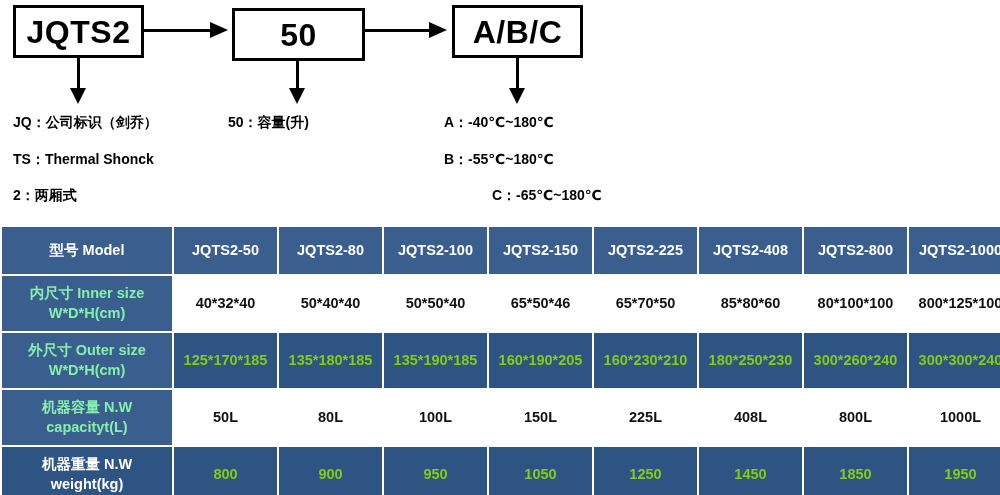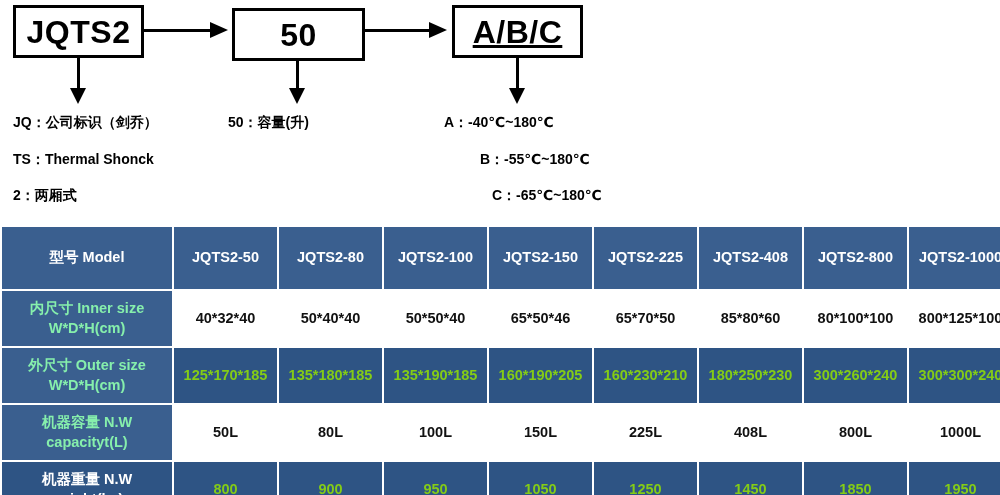--- a/index.html
+++ b/index.html
@@ -32,21 +32,21 @@
     display: flex;
     align-items: center;
     justify-content: center;
     font-weight: bold;
     font-size: 32px;
     letter-spacing: 0.5px;
     line-height: 1;
   }
   #box-prefix  { left: 13px;  top: 5px; width: 131px; height: 53px; }
   #box-volume  { left: 232px; top: 8px; width: 133px; height: 53px; }
-  #box-temp    { left: 452px; top: 5px; width: 131px; height: 53px; text-decoration: underline; }
+  #box-temp    { left: 452px; top: 5px; width: 131px; height: 53px; }
 
   .h-connector {
     position: absolute;
     height: 3px;
     background: #000;
     top: 29px;
   }
   #conn-1 { left: 144px; width: 74px; }
   #conn-2 { left: 363px; width: 74px; }
 
@@ -86,21 +86,21 @@
     font-size: 14px;
     font-weight: bold;
     white-space: nowrap;
     line-height: 1;
   }
   #legend-jq { left: 13px;  top: 115px; }
   #legend-ts { left: 13px;  top: 152px; }
   #legend-2  { left: 13px;  top: 188px; }
   #legend-cap{ left: 228px; top: 115px; }
   #legend-a  { left: 444px; top: 115px; }
-  #legend-b  { left: 444px; top: 152px; margin-left: 36px; }
+  #legend-b  { left: 444px; top: 152px; }
   #legend-c  { left: 444px; top: 188px; margin-left: 48px; }
 
   
   #spec-table {
     position: absolute;
     left: 0;
     top: 225px;
     width: 1000px;
     border-collapse: separate;
     border-spacing: 2px;
@@ -114,21 +114,21 @@
     font-weight: bold;
     line-height: 1.35;
     box-sizing: border-box;
   }
   .col-label { width: 170px; }
   .col-data  { width: 103px; }
 
   .cell-header {
     background: #3a5f8f;
     color: #ffffff;
-    height: 62px;
+    height: 47px;
   }
   .cell-rowlabel {
     background: #3a5f8f;
     color: #86efac;
     height: 55px;
   }
   .cell-light {
     background: #ffffff;
     color: #111111;
     height: 55px;

